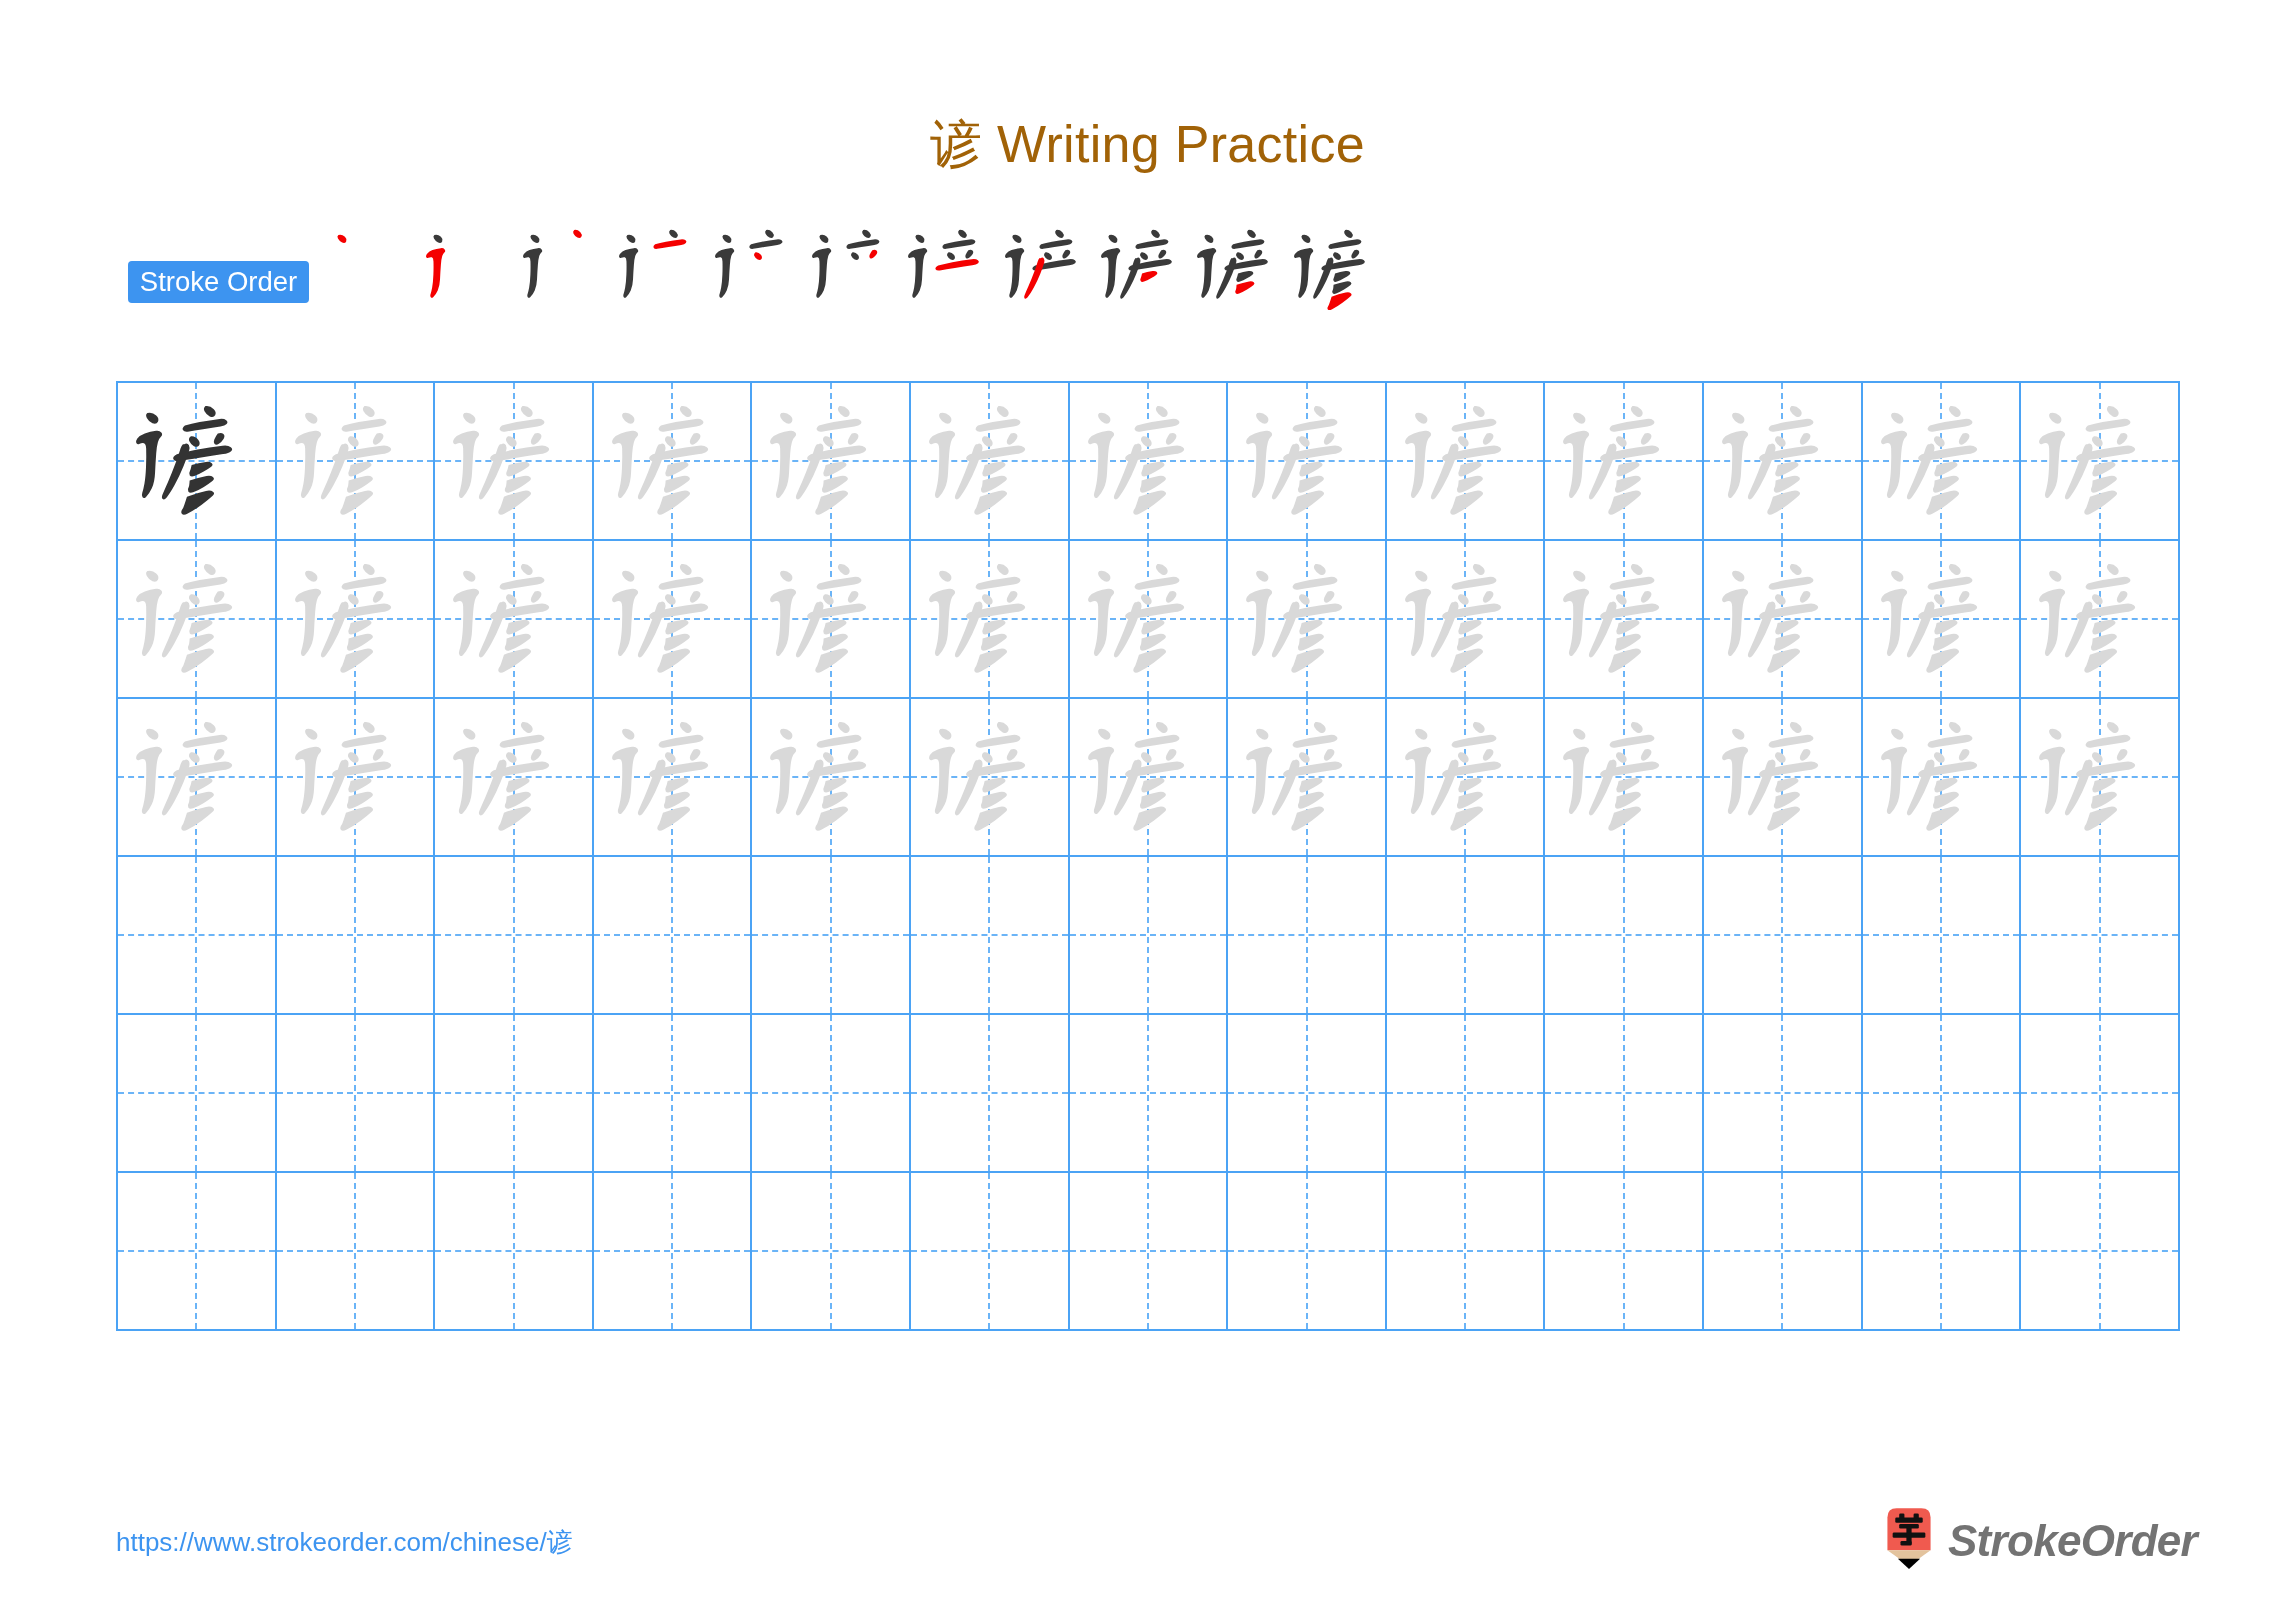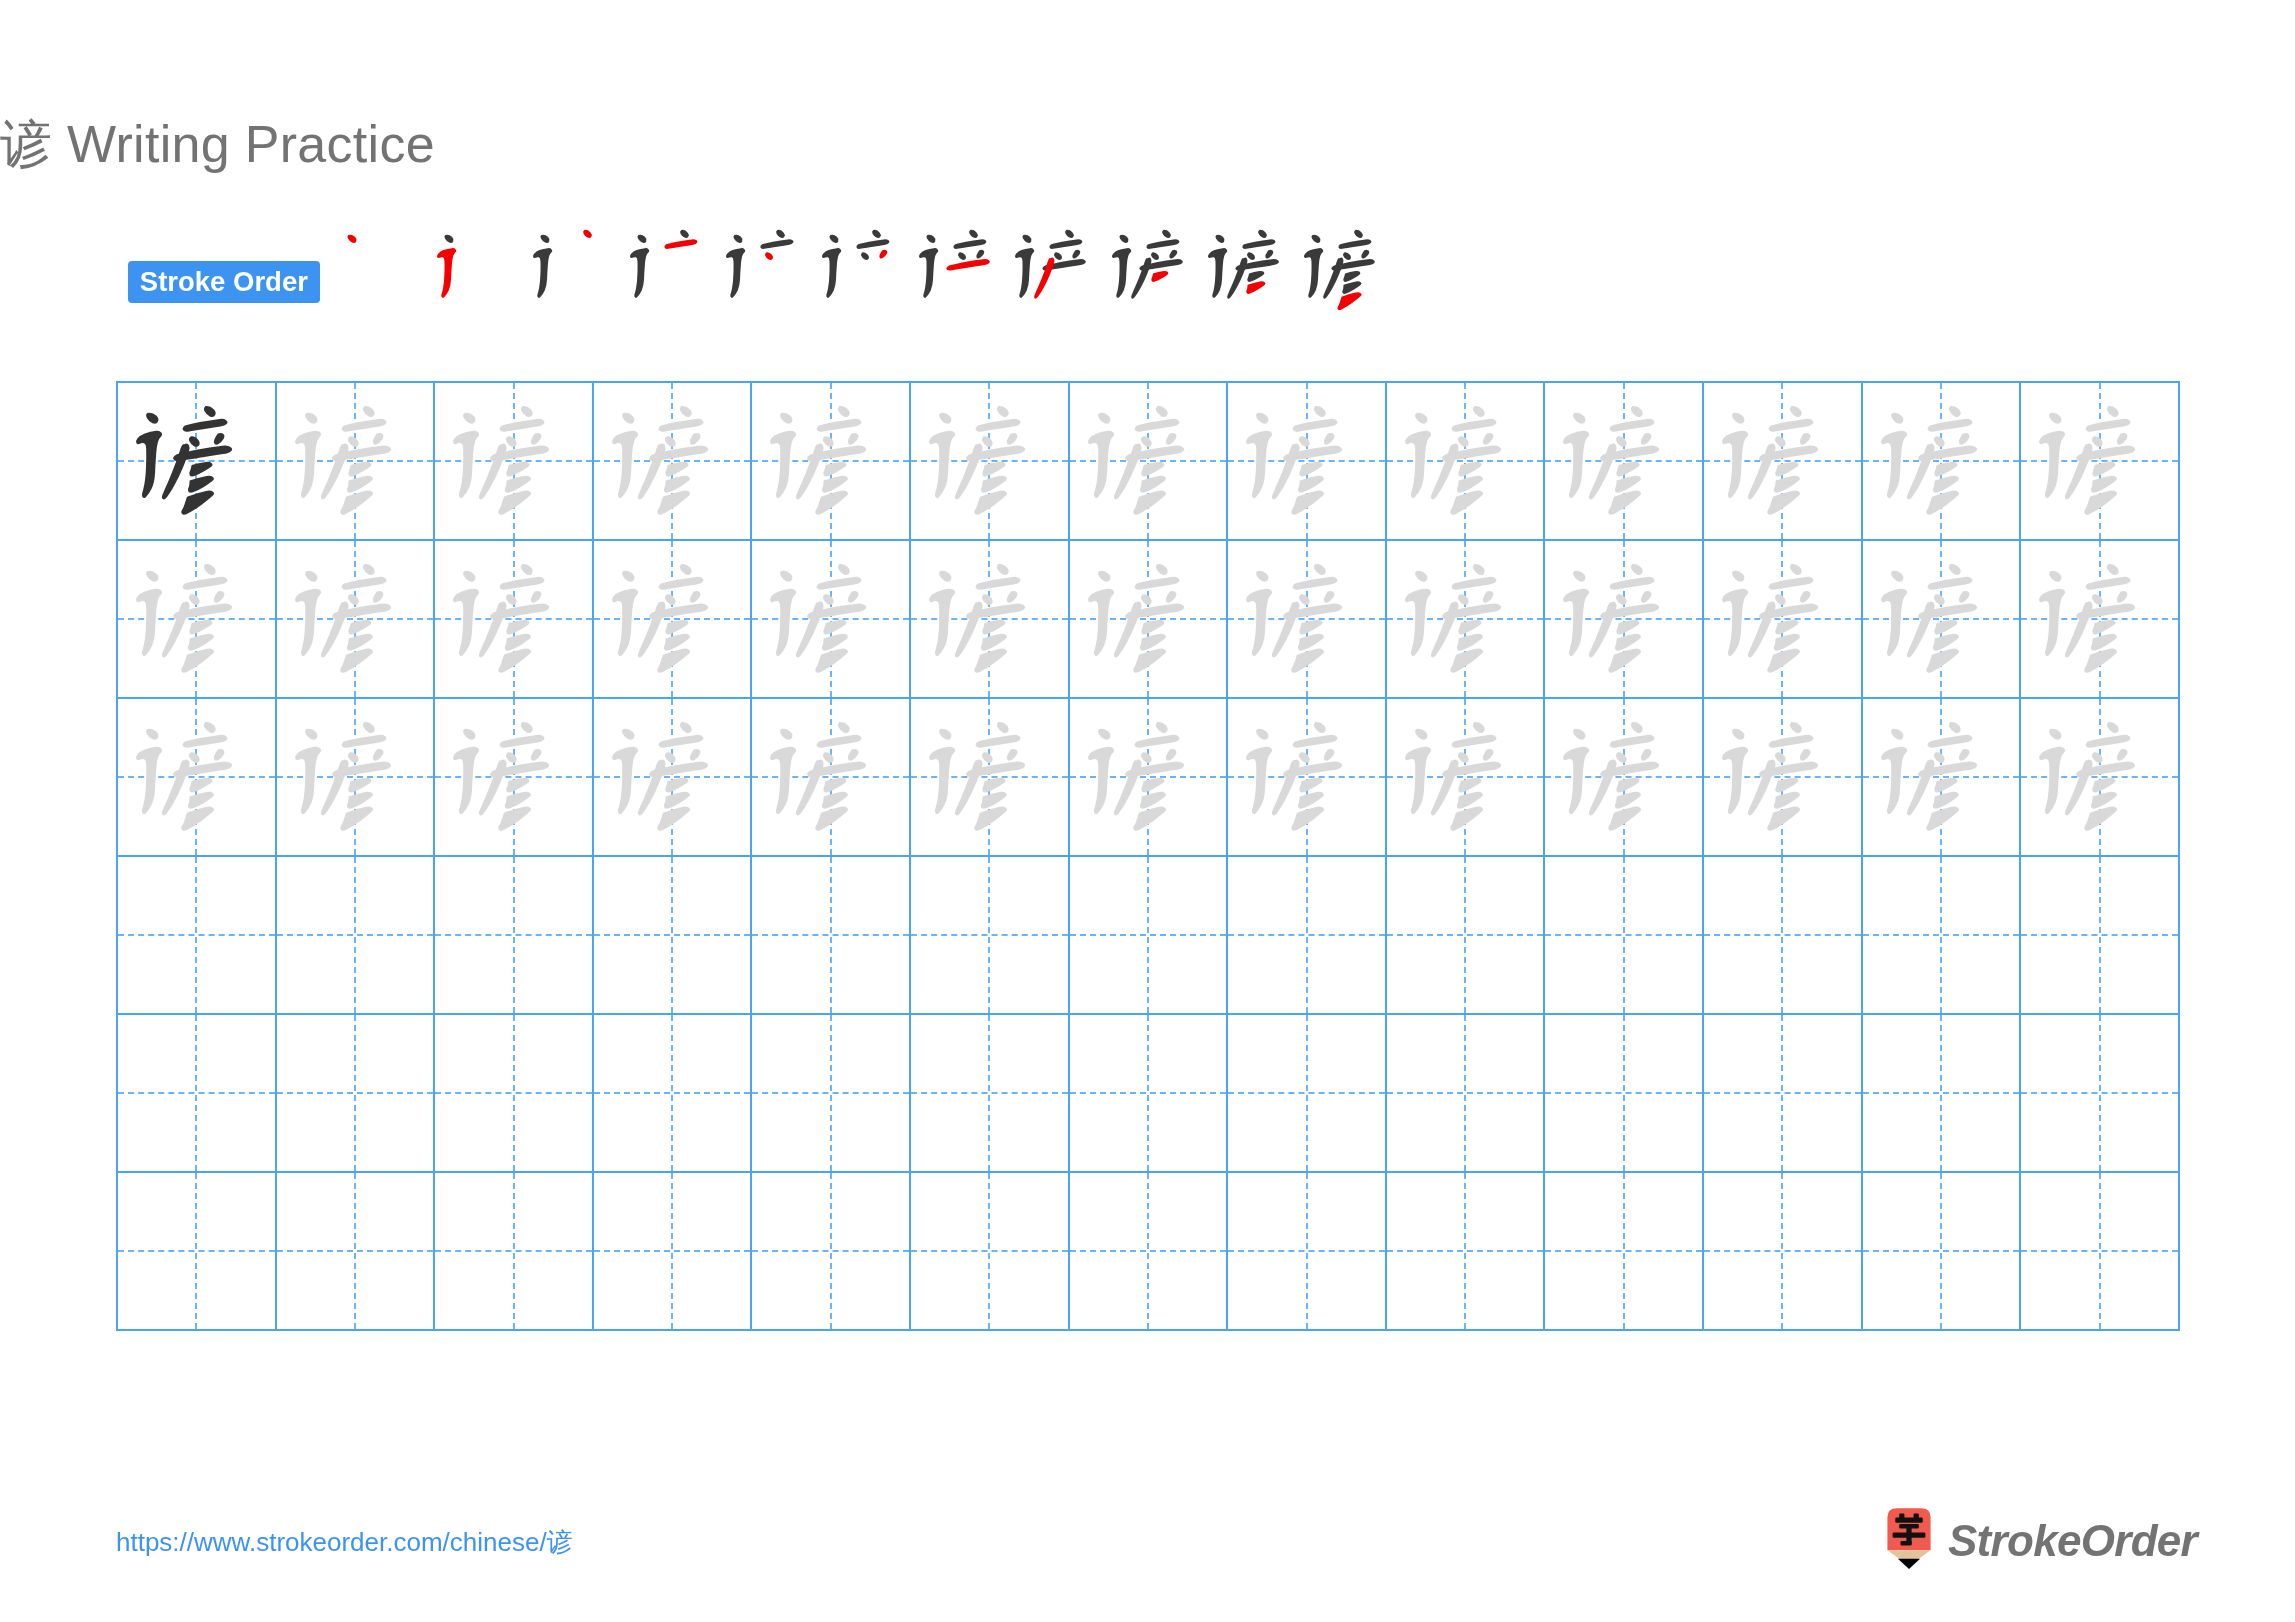--- a/index.html
+++ b/index.html
@@ -15,41 +15,42 @@
     font-family: "Liberation Sans", sans-serif;
     overflow: hidden;
   }
 
   
   .page-title {
     position: absolute;
     top: 110px;
     left: 0;
     width: 100%;
+    text-align: center;
     font-size: 52px;
     font-weight: 400;
-    color: #737373;
+    color: #a16207;
     letter-spacing: 0.3px;
     white-space: nowrap;
   }
 
   
   .stroke-order-row {
     position: absolute;
     top: 246px;
     left: 128px;
     display: flex;
     align-items: center;
     height: 72px;
   }
   .stroke-order-badge {
     background: #3d94f0;
     color: #ffffff;
     font-size: 27.5px;
-    font-weight: 700;
+    font-weight: 400;
     padding: 6.5px 11.8px 7.9px 11.8px;
     border-radius: 3.9px;
     line-height: 1;
     white-space: nowrap;
     margin-right: 15.7px;
   }
   .stroke-steps {
     display: flex;
     align-items: flex-start;
   }

